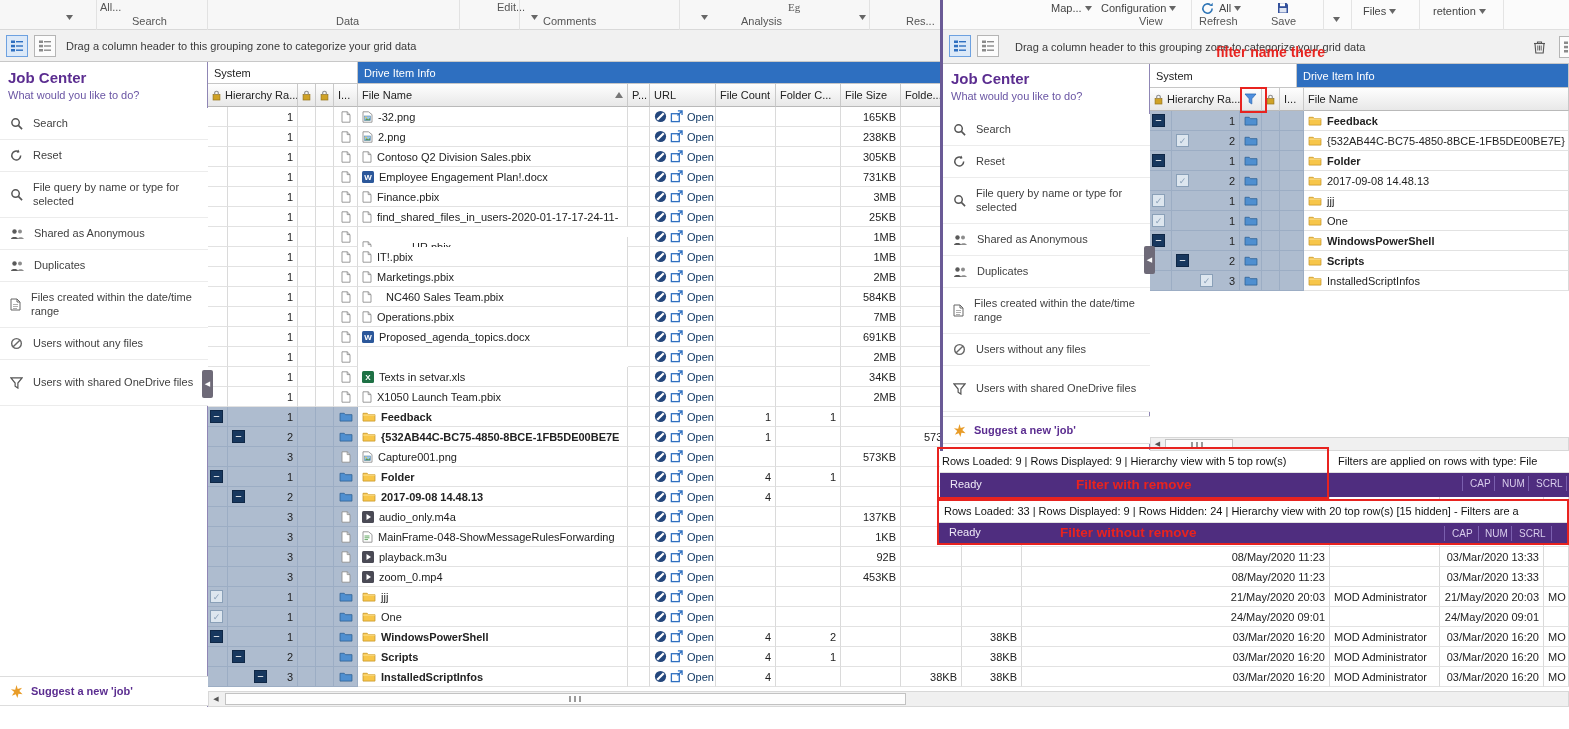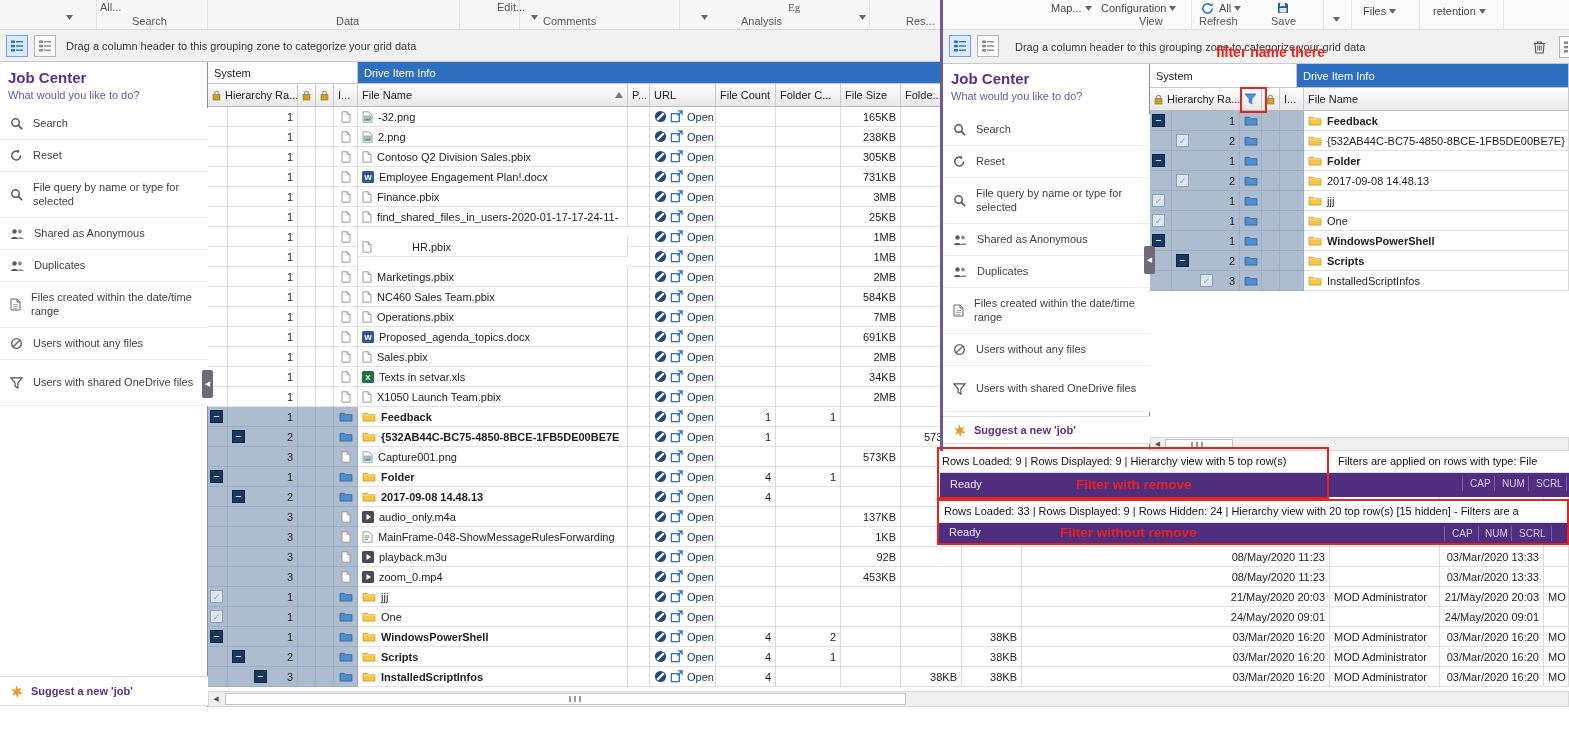--- a/index.html
+++ b/index.html
@@ -631,20 +631,29 @@
         <div class="abs cell" style="left: 298px; top: 247px; width: 18px; height: 20px;"></div>
         <div class="abs cell" style="left: 316px; top: 247px; width: 18px; height: 20px;"></div>
         <div class="abs cell center" style="left: 334px; top: 247px; width: 24px; height: 20px;">
           <span class="ic">
             <svg width="10" height="12" viewBox="0 0 10 12">
               <path d="M1 .8h5.2L9 3.6v7.6H1z" fill="#fff" stroke="#909090" stroke-width=".9"></path>
               <path d="M6.2.8v2.8H9" fill="none" stroke="#909090" stroke-width=".9"></path>
             </svg>
           </span>
         </div>
+        <div class="abs cell" style="left: 358px; top: 247px; width: 270px; height: 20px;">
+          <span class="ic">
+            <svg width="10" height="12" viewBox="0 0 10 12">
+              <path d="M1 .8h5.2L9 3.6v7.6H1z" fill="#fff" stroke="#909090" stroke-width=".9"></path>
+              <path d="M6.2.8v2.8H9" fill="none" stroke="#909090" stroke-width=".9"></path>
+            </svg>
+          </span>
+          <span style="margin-left: 5px;">IT!.pbix</span>
+        </div>
         <div class="abs cell" style="left: 628px; top: 247px; width: 22px; height: 20px;"></div>
         <div class="abs cell" style="left: 650px; top: 247px; width: 66px; height: 20px;">
           <span class="ic">
             <svg width="13" height="13" viewBox="0 0 14 14">
               <circle cx="7" cy="7" r="6" fill="#24477d"></circle>
               <rect x="2" y="5.8" width="10" height="2.4" fill="#fff" transform="rotate(-45 7 7)"></rect>
             </svg>
           </span>
           <span class="ic" style="margin-left: 3px;">
             <svg width="13" height="13" viewBox="0 0 14 14">
@@ -729,21 +738,21 @@
             </svg>
           </span>
         </div>
         <div class="abs cell" style="left: 358px; top: 287px; width: 270px; height: 20px;">
           <span class="ic">
             <svg width="10" height="12" viewBox="0 0 10 12">
               <path d="M1 .8h5.2L9 3.6v7.6H1z" fill="#fff" stroke="#909090" stroke-width=".9"></path>
               <path d="M6.2.8v2.8H9" fill="none" stroke="#909090" stroke-width=".9"></path>
             </svg>
           </span>
-          <span style="margin-left: 5px;">NC460 Sales Team.pbix</span>
+          <span style="margin-left: 14px;">NC460 Sales Team.pbix</span>
         </div>
         <div class="abs cell" style="left: 628px; top: 287px; width: 22px; height: 20px;"></div>
         <div class="abs cell" style="left: 650px; top: 287px; width: 66px; height: 20px;">
           <span class="ic">
             <svg width="13" height="13" viewBox="0 0 14 14">
               <circle cx="7" cy="7" r="6" fill="#24477d"></circle>
               <rect x="2" y="5.8" width="10" height="2.4" fill="#fff" transform="rotate(-45 7 7)"></rect>
             </svg>
           </span>
           <span class="ic" style="margin-left: 3px;">
@@ -871,29 +880,20 @@
         </div>
         <div class="abs cell" style="left: 298px; top: 347px; width: 18px; height: 20px;"></div>
         <div class="abs cell" style="left: 316px; top: 347px; width: 18px; height: 20px;"></div>
         <div class="abs cell center" style="left: 334px; top: 347px; width: 24px; height: 20px;">
           <span class="ic">
             <svg width="10" height="12" viewBox="0 0 10 12">
               <path d="M1 .8h5.2L9 3.6v7.6H1z" fill="#fff" stroke="#909090" stroke-width=".9"></path>
               <path d="M6.2.8v2.8H9" fill="none" stroke="#909090" stroke-width=".9"></path>
             </svg>
           </span>
-        </div>
-        <div class="abs cell" style="left: 358px; top: 347px; width: 270px; height: 20px;">
-          <span class="ic">
-            <svg width="10" height="12" viewBox="0 0 10 12">
-              <path d="M1 .8h5.2L9 3.6v7.6H1z" fill="#fff" stroke="#909090" stroke-width=".9"></path>
-              <path d="M6.2.8v2.8H9" fill="none" stroke="#909090" stroke-width=".9"></path>
-            </svg>
-          </span>
-          <span style="margin-left: 5px;">Sales.pbix</span>
         </div>
         <div class="abs cell" style="left: 628px; top: 347px; width: 22px; height: 20px;"></div>
         <div class="abs cell" style="left: 650px; top: 347px; width: 66px; height: 20px;">
           <span class="ic">
             <svg width="13" height="13" viewBox="0 0 14 14">
               <circle cx="7" cy="7" r="6" fill="#24477d"></circle>
               <rect x="2" y="5.8" width="10" height="2.4" fill="#fff" transform="rotate(-45 7 7)"></rect>
             </svg>
           </span>
           <span class="ic" style="margin-left: 3px;">

